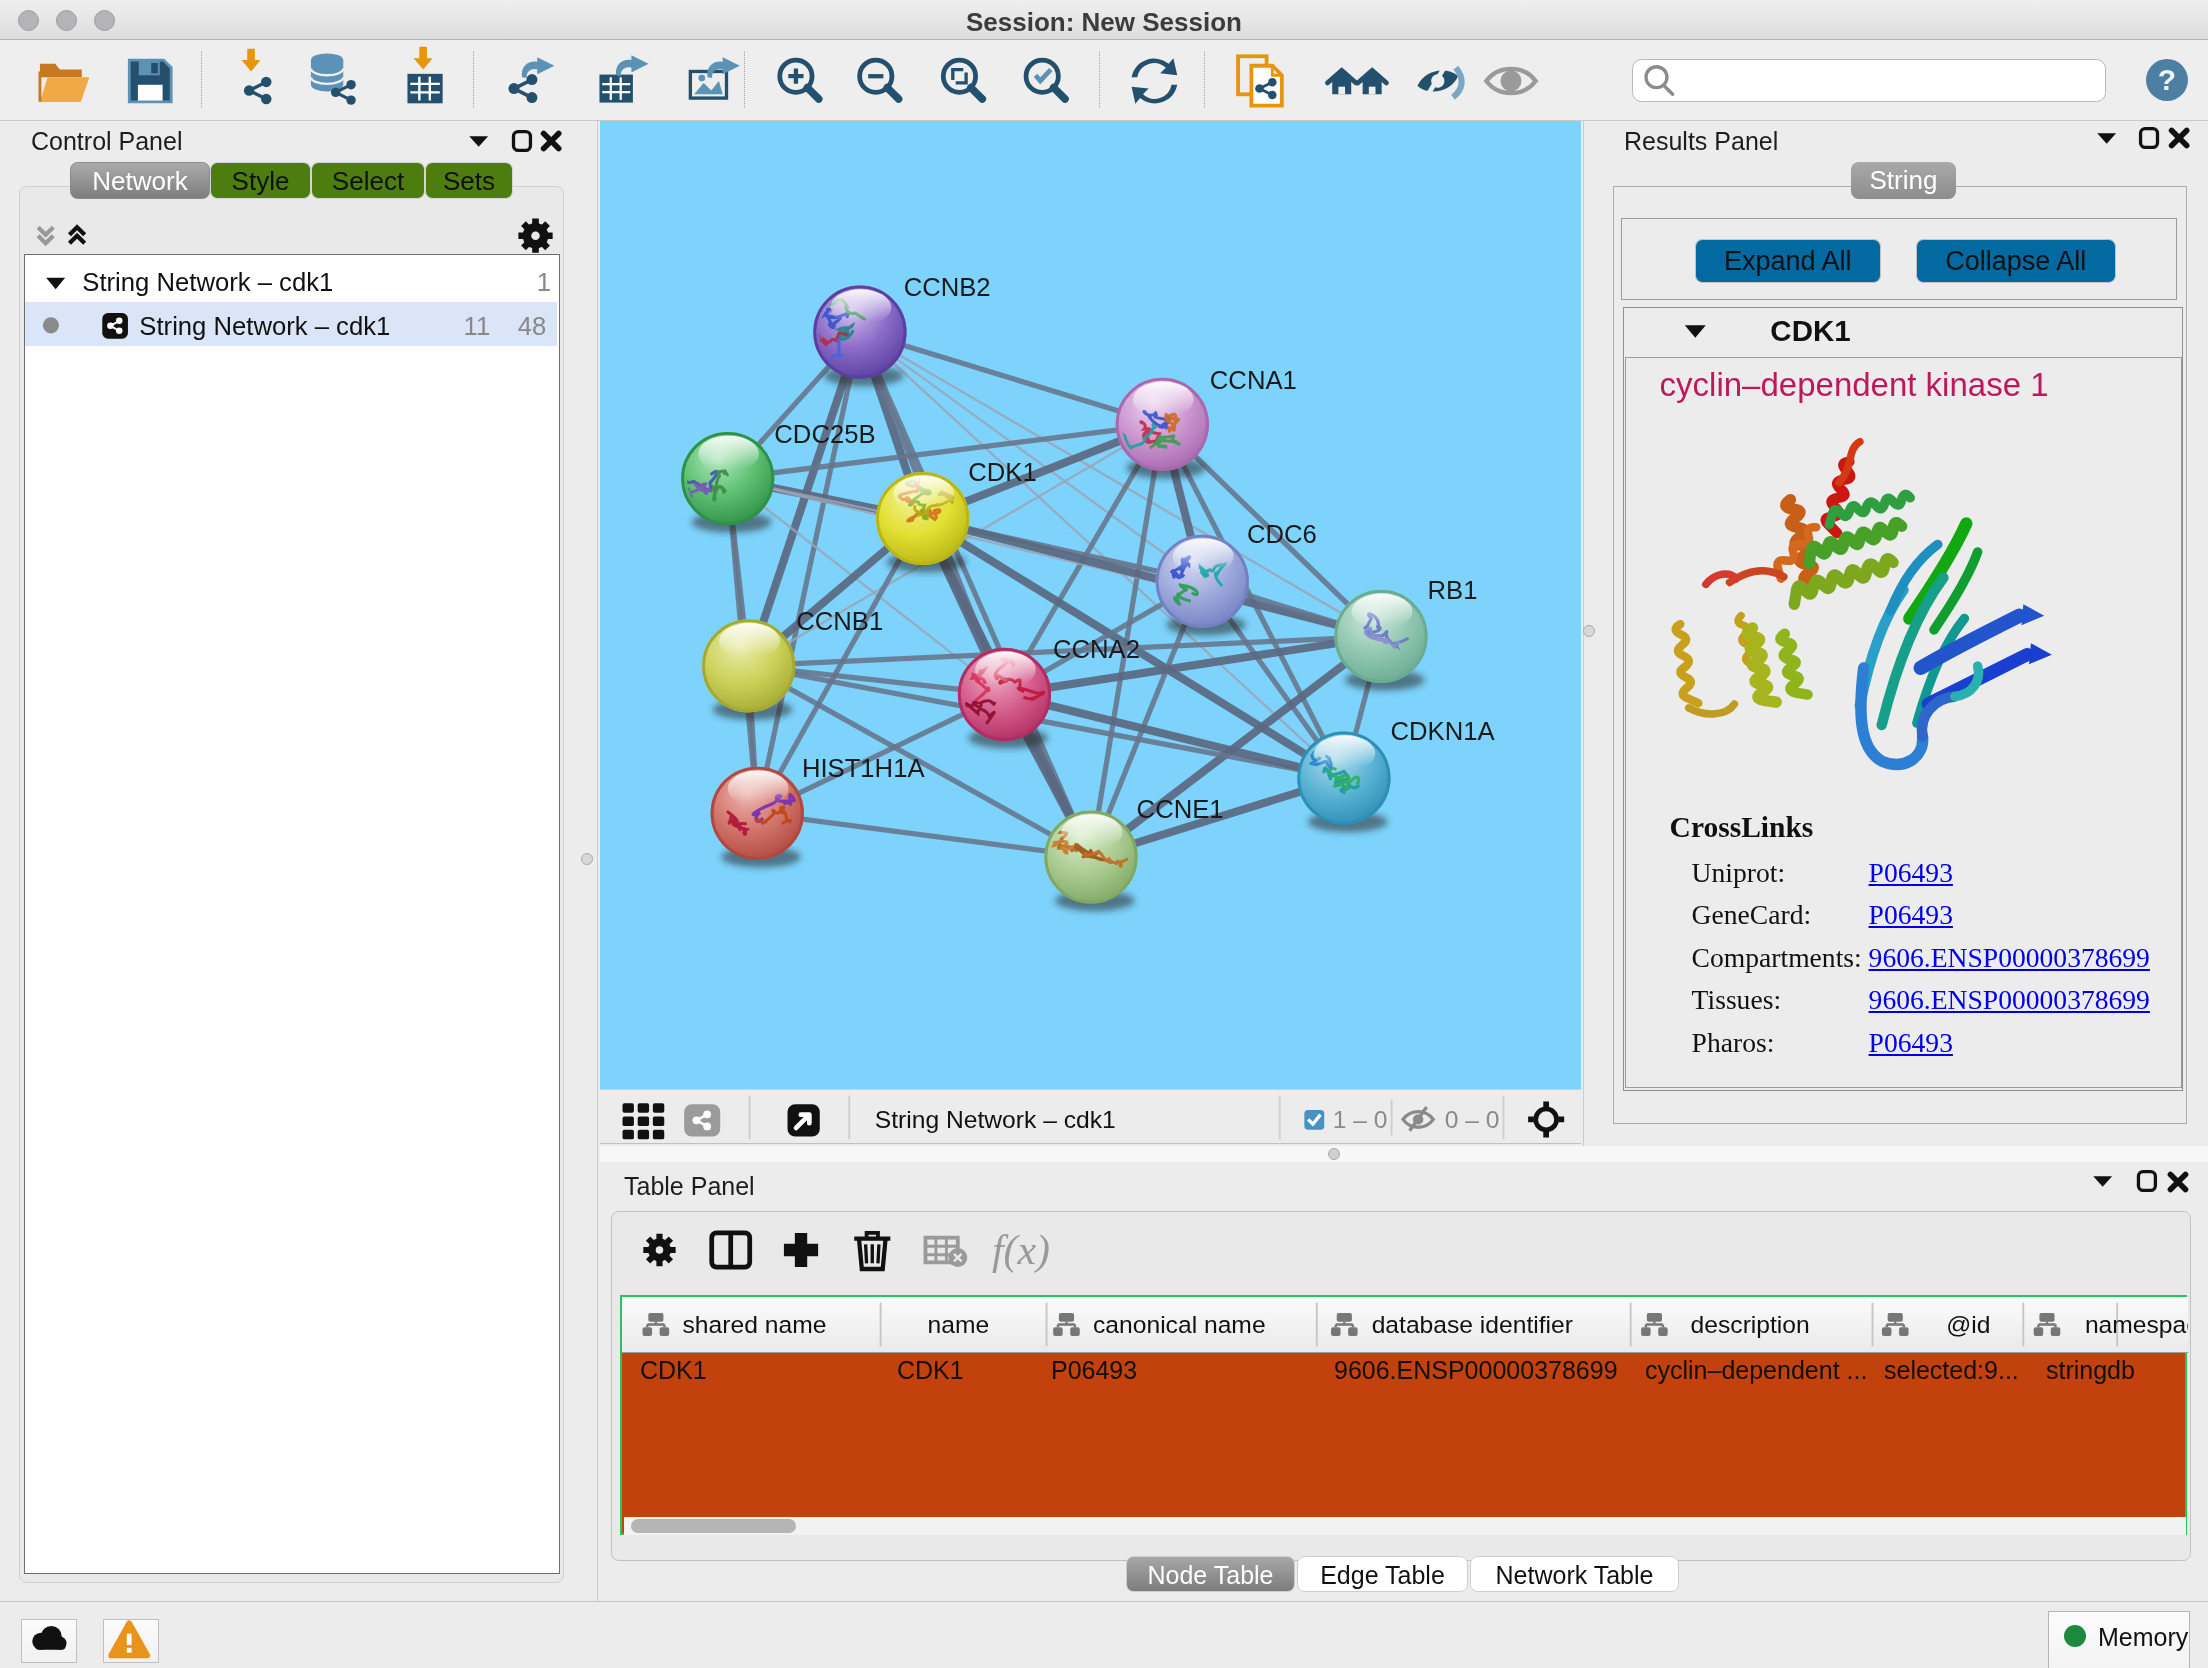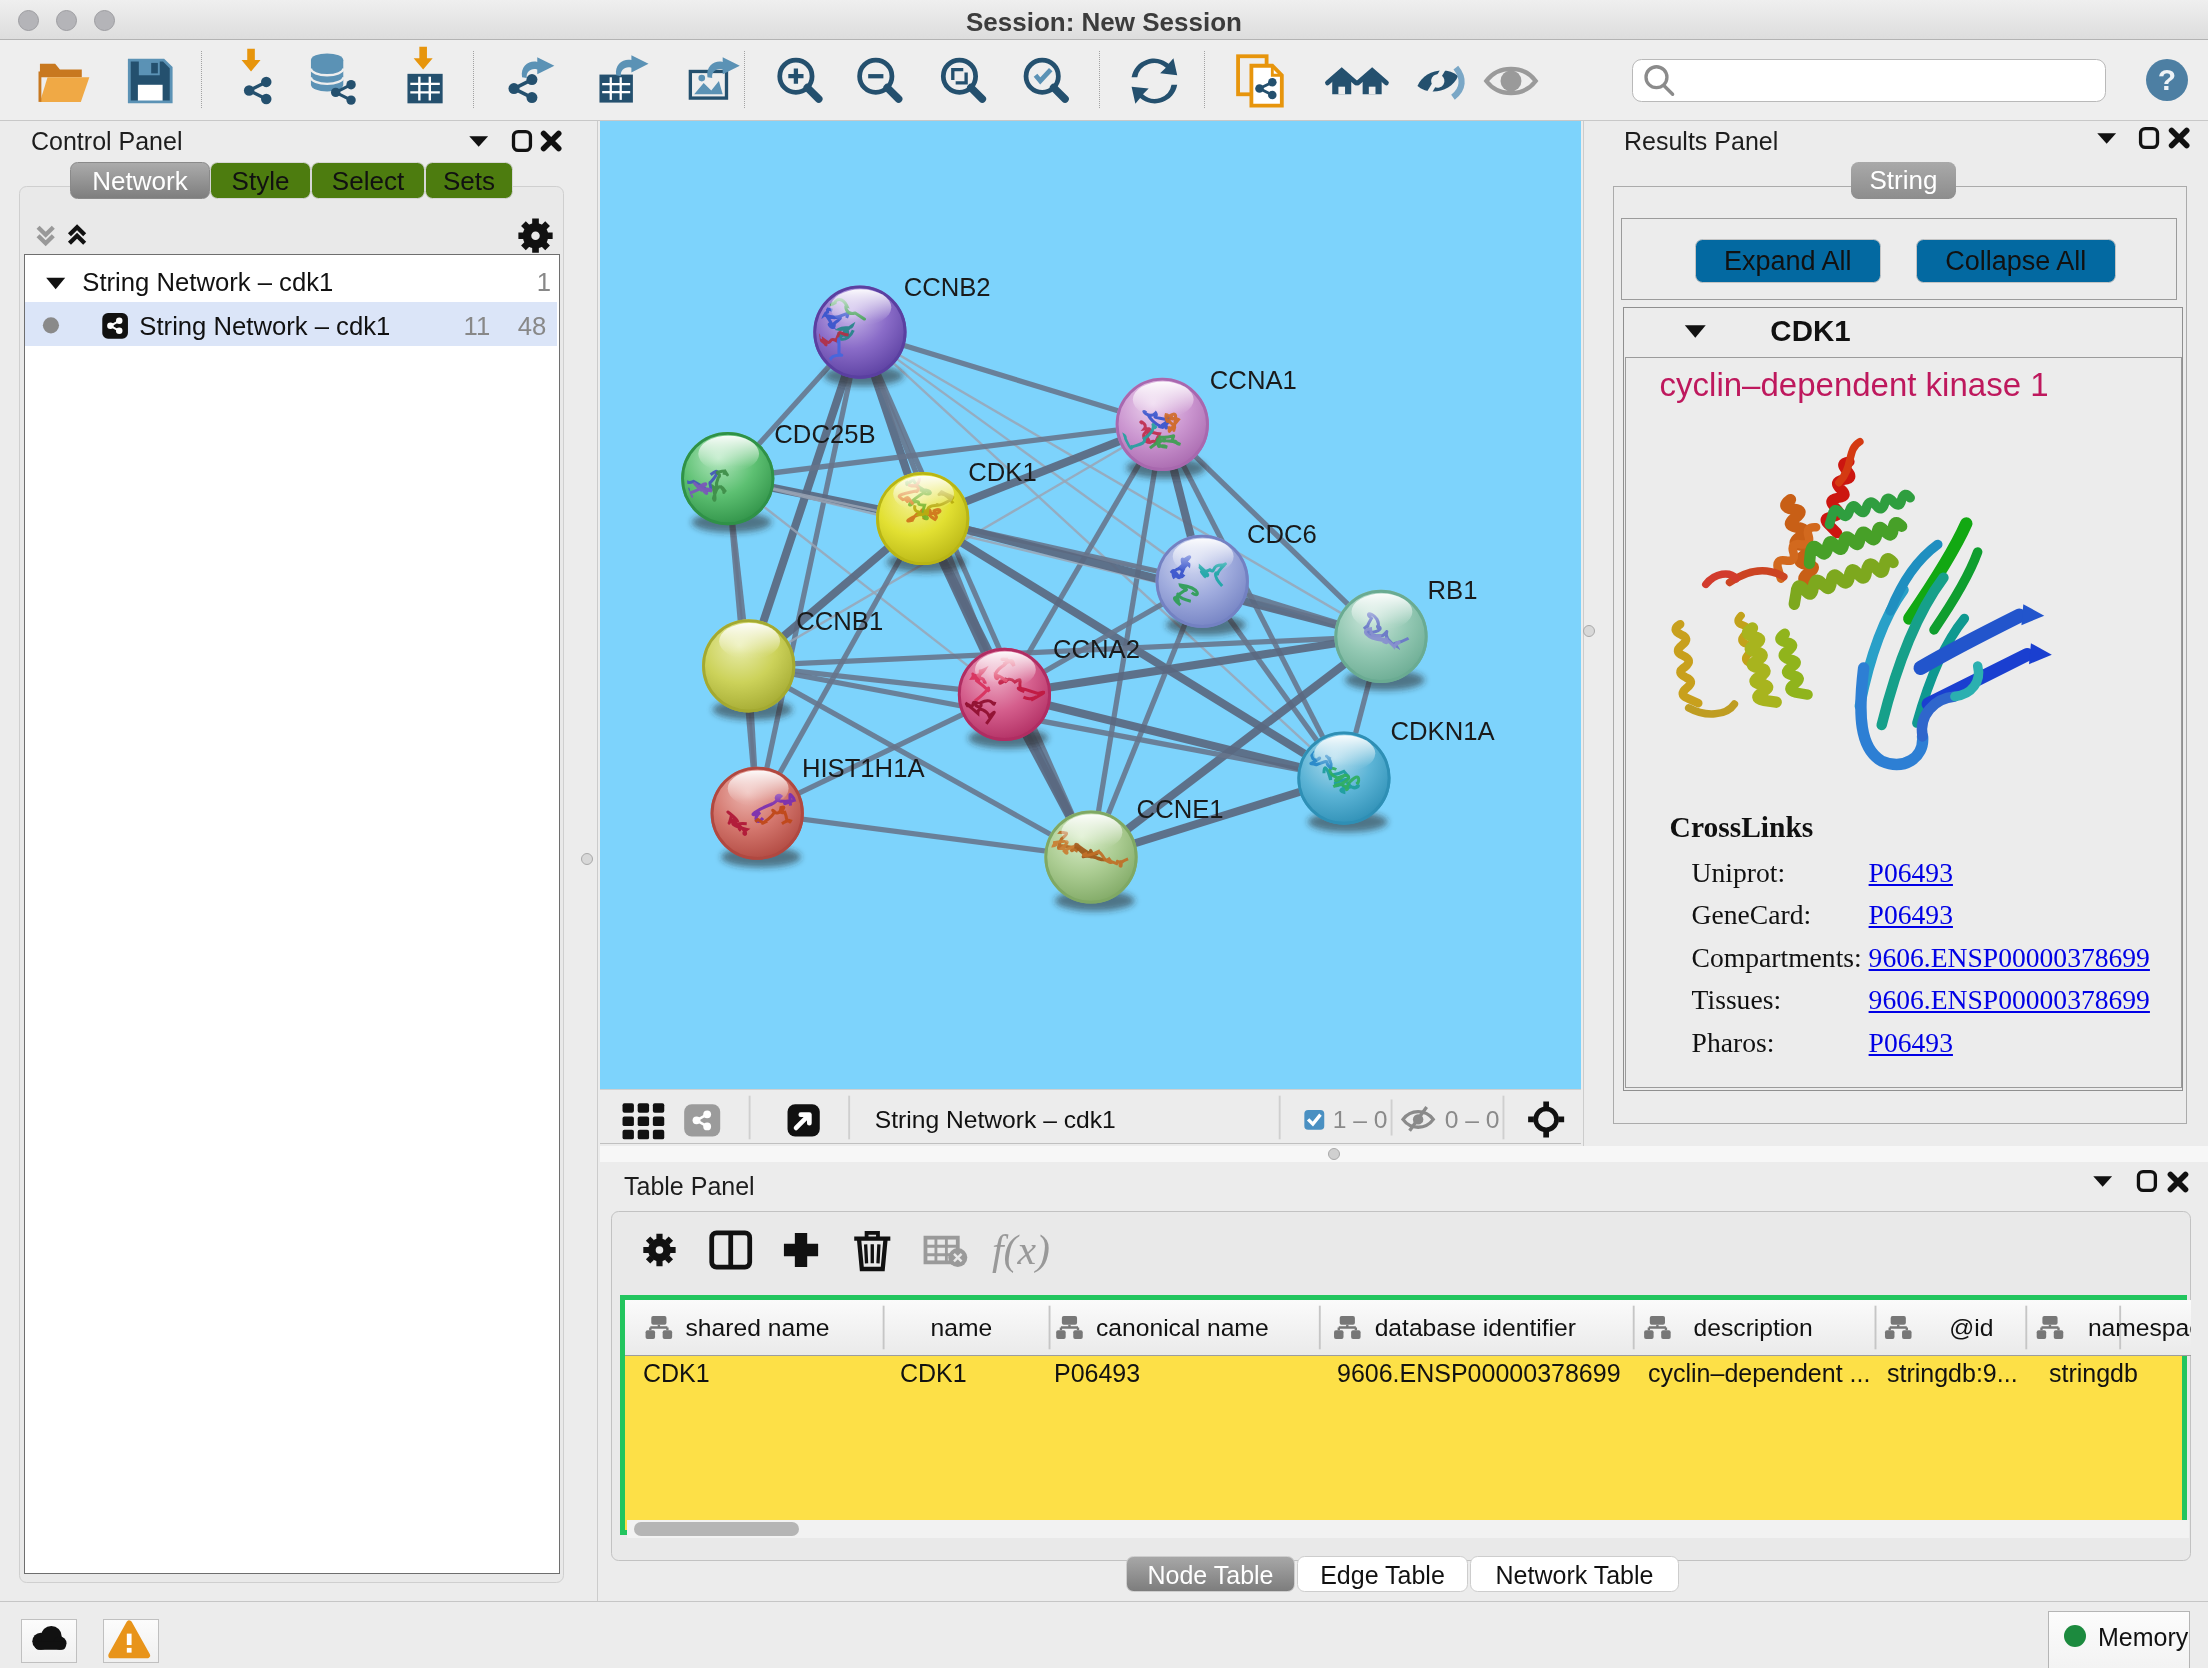--- a/index.html
+++ b/index.html
@@ -50,21 +50,21 @@
 #rp_box { position:absolute; left:1613px; top:186px; width:574px; height:938px; border:1.9px solid #ababab; background:#ececec; }
 #rp_sec1 { position:absolute; left:6.7px; top:31px; width:556px; height:82px; border:1px solid #9b9b9b; }
 .rbtn { position:absolute; top:20px; height:44px; background:#0369a1; border:1.9px solid #c4c4c4; border-radius:7.6px;
   font-size:27px; text-align:center; color:#111; }
 #rp_sec2 { position:absolute; left:8.6px; top:120px; width:560px; height:784px; border:1px solid #8f8f8f; }
 #rp_content { position:absolute; left:1px; top:49px; width:557px; height:731px; border:1px solid #9b9b9b; }
 
 
 #tp_box { position:absolute; left:11.4px; top:49px; width:1580px; height:350px; background:#e9e9e9;
   border:1.9px solid #c2c2c2; border-radius:7.6px; }
-#tp_table { position:absolute; left:7.6px; top:83px; width:1567px; height:240px; background:#fde047; border:5px solid #22c55e; }
+#tp_table { position:absolute; left:7.6px; top:83px; width:1567px; height:240px; background:#c2410c; border:2px solid #22c55e; }
 #tp_header { position:absolute; left:0; top:0; width:1566px; height:56px; background:linear-gradient(#fbfbfb,#eaeaea); border-bottom:1px solid #9d9d9d; }
 .cell { position:absolute; top:59px; font-size:25px; color:#111; }
 .btab { position:absolute; top:394px; height:36px; font-size:25px; text-align:center;
   background:#ffffff; border:1px solid #cdcdcd; color:#111; border-radius:7.6px; }
 .btabsel { background:linear-gradient(#a7a7a7,#7d7d7d); color:#fff; }
 
 
 .sbtn { position:absolute; top:17px; width:56px; height:44px; background:linear-gradient(#fcfcfc,#f0f0f0); border:1.9px solid #c0c0c0; }
 #memorybox { position:absolute; left:2048px; top:8.6px; width:142px; height:70px; background:linear-gradient(#fcfcfc,#f1f1f1); border:1.9px solid #b5b5b5; }
 </style>
@@ -777,21 +777,21 @@
 <text x="1187" y="38" font-size="26" fill="#111" text-anchor="middle">description</text>
 <text x="1417" y="38" font-size="26" fill="#111" text-anchor="middle">@id</text>
 <text x="1540" y="38" font-size="26" fill="#111">namespac</text>
 </svg>
         </div>
       <div class="cell" style="left:18px;">CDK1</div>
 <div class="cell" style="left:275px;">CDK1</div>
 <div class="cell" style="left:429px;">P06493</div>
 <div class="cell" style="left:712px;">9606.ENSP00000378699</div>
 <div class="cell" style="left:1023px;">cyclin–dependent ...</div>
-<div class="cell" style="left:1262px;">stringdb:9...</div>
+<div class="cell" style="left:1262px;">selected:9...</div>
 <div class="cell" style="left:1424px;">stringdb</div>
       <div style="position:absolute; left:1.9px; top:220px; width:1562px; height:18px; background:#f2f2f2;">
 <div style="position:absolute; left:7.6px; top:1.9px; width:165px; height:14.3px; border-radius:7.6px; background:#b5b5b5;"></div>
 </div>
     </div>
   </div>
   <div class="btab btabsel" style="left:526px; width:169px; line-height:36px;">Node Table</div>
   <div class="btab" style="left:697px; width:171px; line-height:36px;">Edge Table</div>
   <div class="btab" style="left:870px; width:209px; line-height:36px;">Network Table</div>
 </div>

